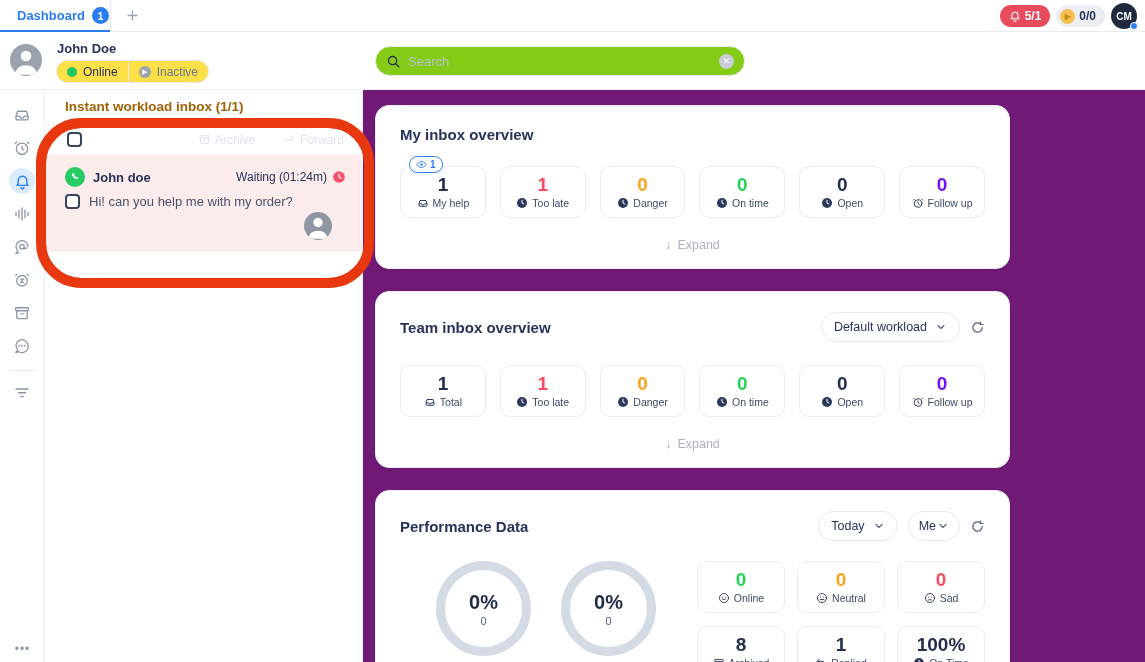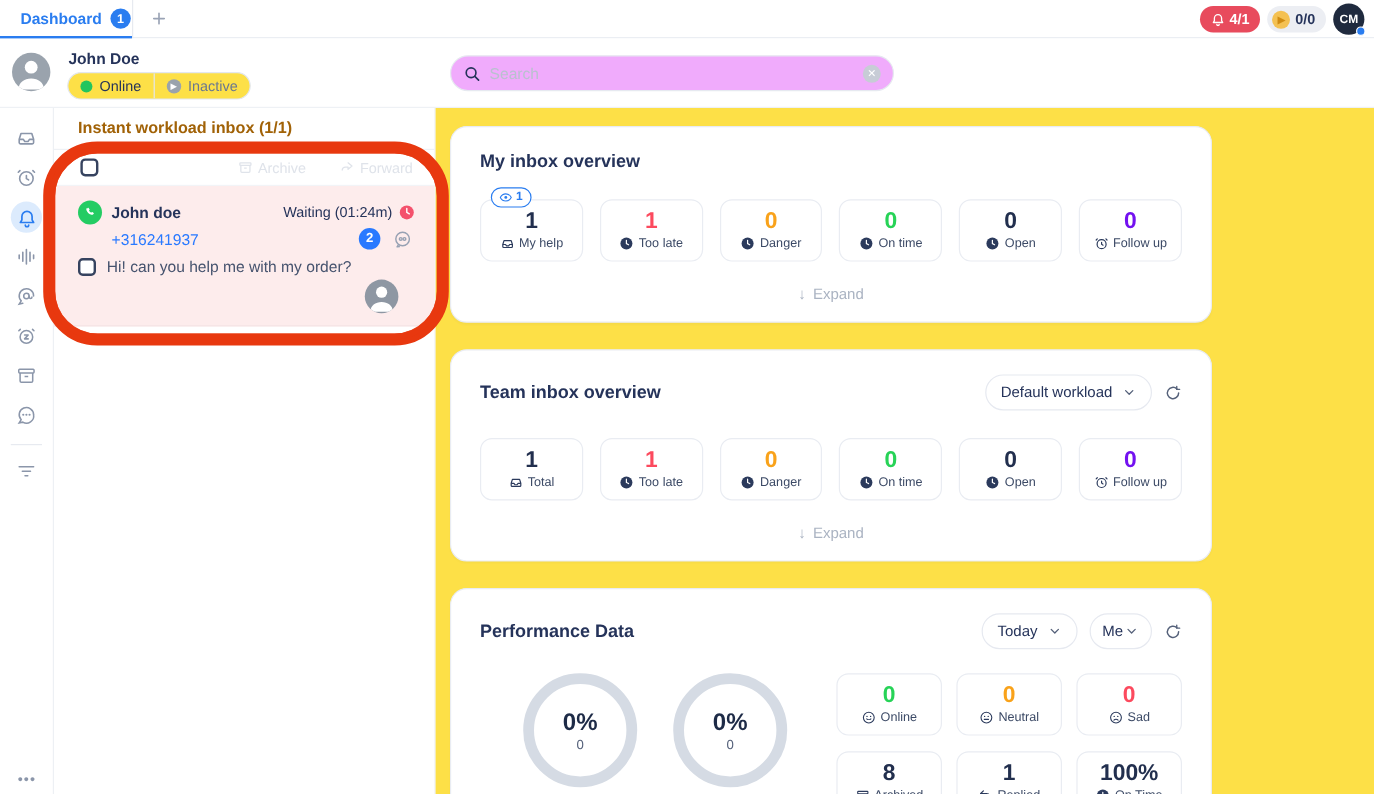--- a/index.html
+++ b/index.html
@@ -24,21 +24,21 @@
   
   .userbar { height:58px; position:relative; border-bottom:1px solid #eef1f5; background:#fff; }
   .user-avatar { position:absolute; left:10px; top:12px; width:32px; height:32px; border-radius:50%; background:#9aa3ad; overflow:hidden; }
   .user-name { position:absolute; left:57px; top:9px; font-size:13px; font-weight:bold; color:#25335a; }
   .status-group { position:absolute; left:56px; top:28px; height:23px; display:flex; align-items:center; border:1px solid #e3e7ee; border-radius:12px; background:#fde047; overflow:hidden;justify-content:center; }
   .status-seg { display:flex; align-items:center; gap:6px; padding:0 10px; font-size:12px; height:100%; cursor:pointer; }
   .status-seg.online { color:#25335a; border-right:1px solid #e3e7ee; }
   .status-seg.inactive { color:#6b7890; }
   .dot-green { width:10px; height:10px; border-radius:50%; background:#22c55e; }
   .circle-gray { width:12px; height:12px; border-radius:50%; background:#9aa3ad; color:#fff; font-size:7px; display:flex; align-items:center; justify-content:center; }
-  .searchbox { position:absolute; left:375px; top:14px; width:370px; height:30px; border:1px solid #e6e9f0; border-radius:16px; background:#f0abfc; display:flex; align-items:center; padding:0 10px; gap:7px; }
+  .searchbox { position:absolute; left:375px; top:14px; width:370px; height:30px; border:1px solid #e6e9f0; border-radius:16px; background:#84cc16; display:flex; align-items:center; padding:0 10px; gap:7px; }
   .searchbox input { flex:1; border:none; outline:none; font-size:13px; color:#25335a; font-family:"Liberation Sans",sans-serif; background:transparent; }
   .searchbox input::placeholder { color:#b9c1cf; }
   .clear-btn { width:15px; height:15px; border-radius:50%; background:#c7ccd6; color:#fff; font-size:9px; display:flex; align-items:center; justify-content:center; cursor:pointer; }
 
   
   .content { display:flex; height:572px; }
   .iconrail { width:45px; border-right:1px solid #edf0f4; display:flex; flex-direction:column; align-items:center; padding-top:12px; position:relative; flex-shrink:0; }
   .rail-ic { width:26px; height:26px; margin-bottom:7px; display:flex; align-items:center; justify-content:center; color:#8b96aa; border-radius:50%; cursor:pointer; }
   .rail-ic.active { background:#dcebfd; color:#2a7df0; }
   .rail-div { width:26px; height:1px; background:#e7eaf0; margin:4px 0 8px; }
@@ -58,21 +58,21 @@
   .chat-wait { margin-left:auto; font-size:12px; color:#25335a; }
   .chat-row2 { display:flex; align-items:center; margin-top:3px; padding-left:28px; }
   .chat-phone { font-size:13px; color:#2979ff; cursor:pointer; }
   .unread-badge { margin-left:auto; width:18px; height:18px; border-radius:50%; background:#2979ff; color:#fff; font-size:11px; font-weight:bold; display:flex; align-items:center; justify-content:center; }
   .note-ic { margin:0 2px 0 10px; color:#97a1b3; display:flex; }
   .chat-row3 { display:flex; align-items:center; gap:9px; margin-top:7px; }
   .chat-msg { font-size:13px; color:#46536e; }
   .chat-row4 { display:flex; justify-content:flex-end; padding-right:14px; margin-top:3px; }
   .chat-avatar { width:28px; height:28px; border-radius:50%; background:#8e97a3; overflow:hidden; }
 
-  .main { flex:1; background:#fde047; padding:15px 0 0 12px; overflow:hidden; }
+  .main { flex:1; background:#701a75; padding:15px 0 0 12px; overflow:hidden; }
   .card { width:635px; background:#fff; border:1px solid #e9ecf2; border-radius:14px; padding:20px 24px 12px; margin-bottom:22px; box-shadow:0 1px 2px rgba(40,60,100,.03); }
   .card-head { display:flex; align-items:center; }
   .card-title { font-size:15px; font-weight:bold; color:#25335a; }
   .head-right { margin-left:auto; display:flex; align-items:center; gap:10px; }
   .drop { height:30px; border:1px solid #e6e9f0; border-radius:16px; background:#fff; display:flex; align-items:center; gap:8px; padding:0 12px; font-size:12.5px; color:#25335a; cursor:pointer; }
   .drop.tight { gap:1px; padding:0 10px; }
   .refresh-ic { color:#55617a; display:flex; cursor:pointer; }
 
   .stats-row { display:flex; gap:14px; margin-top:23px; }
   .stat-card { width:86px; height:52px; border:1px solid #e9ecf2; border-radius:10px; background:#fff; display:flex; flex-direction:column; align-items:center; justify-content:center; gap:2px; position:relative; cursor:pointer; }
@@ -112,21 +112,21 @@
     <svg width="15" height="15" viewBox="0 0 24 24" fill="none" stroke="currentColor" stroke-width="2.2" stroke-linecap="round">
         <path d="M12 5v14M5 12h14"></path>
       </svg>
   </div>
   <div class="topbar-right">
     <div class="pill pill-red">
       <svg width="12" height="12" viewBox="0 0 24 24" fill="none" stroke="#fff" stroke-width="2.2" stroke-linecap="round" stroke-linejoin="round">
           <path d="M18 14.5v-4a6 6 0 1 0-12 0v4l-1.8 3h15.6Z"></path>
           <path d="M10 20.5a2 2 0 0 0 4 0"></path>
         </svg>
-      <span>4/1</span>
+      <span>5/1</span>
     </div>
     <div class="pill pill-gray">
       <span class="coin">▶</span>
       <span>0/0</span>
     </div>
     <div class="avatar-cm">
       <span>CM</span>
       <span class="dot"></span>
     </div>
   </div>
@@ -251,32 +251,20 @@
               <path d="M6.8 4.6c-.9.9-1.2 2.4-.5 4.2 1.2 3 3.9 5.7 6.9 6.9 1.8.7 3.3.4 4.2-.5l.8-.8c.4-.4.3-1-.1-1.4l-2.2-1.5c-.4-.3-.9-.2-1.2.1l-.7.8c-1.4-.7-3-2.2-3.7-3.7l.8-.7c.3-.3.4-.8.1-1.2L9.7 4.7c-.3-.5-1-.5-1.4-.1l-.7.7z"></path>
             </svg>
         </span>
         <span class="chat-name">John doe</span>
         <span class="chat-wait">Waiting (01:24m)</span>
         <svg width="14" height="14" viewBox="0 0 24 24" style="margin-left:5px">
             <circle cx="12" cy="12" r="10" fill="#f4516c"></circle>
             <path d="M12 6.5V12l3.6 2" stroke="#fff" stroke-width="2" fill="none" stroke-linecap="round"></path>
           </svg>
       </div>
-      <div class="chat-row2">
-        <span class="chat-phone">+316241937</span>
-        <span class="unread-badge">2</span>
-        <span class="note-ic">
-          <svg width="17" height="17" viewBox="0 0 24 24" fill="none" stroke="currentColor" stroke-width="1.7">
-              <circle cx="12" cy="11.5" r="8"></circle>
-              <path d="m7 18.5-1.5 2.3 3.3-.5" stroke-linejoin="round"></path>
-              <circle cx="9.8" cy="11.5" r="1.6"></circle>
-              <circle cx="14.2" cy="11.5" r="1.6"></circle>
-            </svg>
-        </span>
-      </div>
       <div class="chat-row3">
         <div class="checkbox"></div>
         <span class="chat-msg">Hi! can you help me with my order?</span>
       </div>
       <div class="chat-row4">
         <div class="chat-avatar">
           <svg width="28" height="28" viewBox="0 0 24 24">
               <circle cx="12" cy="9" r="4" fill="#fff"></circle>
               <path d="M4 23c0-4.5 3.6-7 8-7s8 2.5 8 7" fill="#fff"></path>
             </svg>

